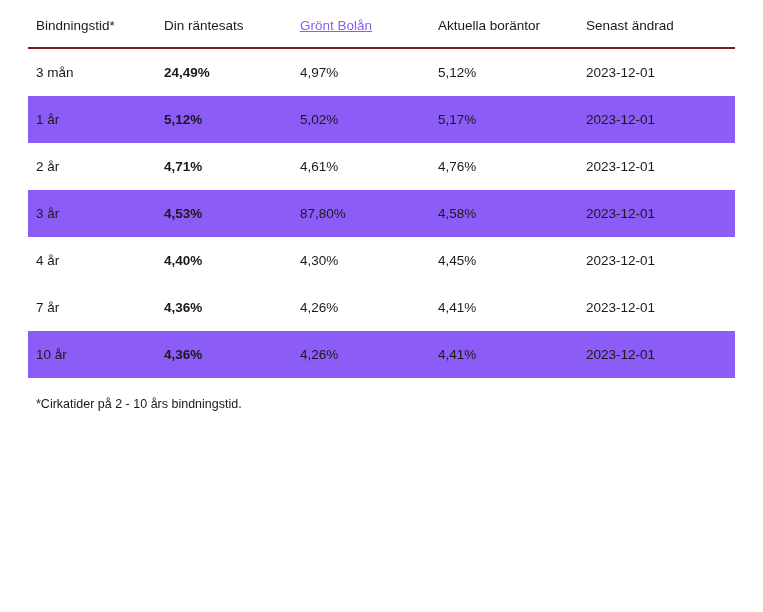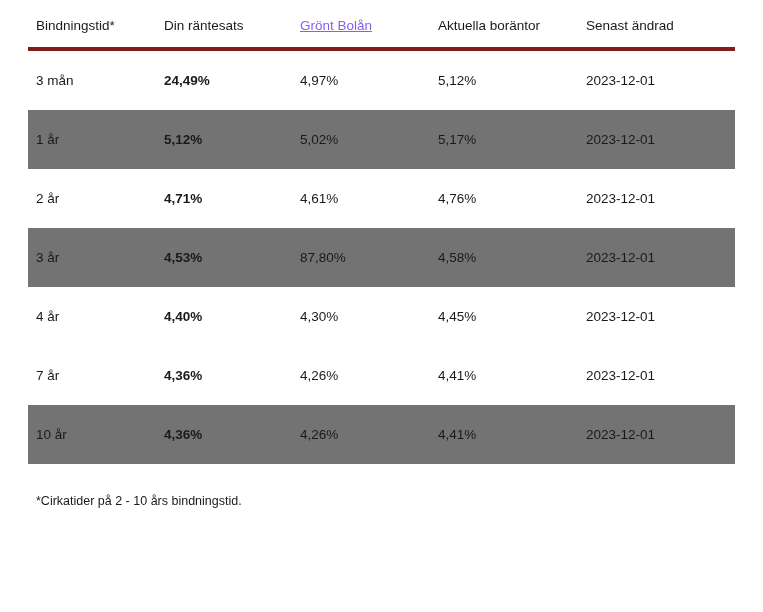--- a/index.html
+++ b/index.html
@@ -22,52 +22,52 @@
     border-collapse: collapse;
     width: 707px;
     table-layout: fixed;
   }
   table.rates thead th {
     text-align: left;
     font-size: 13.5px;
     font-weight: 400;
     color: #1a1a1a;
     padding: 18px 0 14px 0;
-    border-bottom: 4px solid #7f1d1d;
+    border-bottom: 2px solid #7f1d1d;
     vertical-align: bottom;
   }
   table.rates thead th.col0 { padding-left: 8px; width: 136px; }
   table.rates thead th.col1 { width: 136px; }
   table.rates thead th.col2 { width: 138px; }
   table.rates thead th.col3 { width: 148px; }
   table.rates thead th.col4 { width: 149px; }
   .link-head {
     color: #8b5cf6;
     text-decoration: underline;
     cursor: pointer;
   }
   table.rates tbody td {
     font-size: 13.5px;
-    padding: 22px 0;
+    padding: 16px 0;
     color: #1a1a1a;
     vertical-align: middle;
   }
   table.rates tbody tr.odd {
-    background: #737373;
+    background: #8b5cf6;
   }
   table.rates tbody td.c0 { padding-left: 8px; }
   table.rates tbody td.c1 { font-weight: bold; }
   .footnotes {
     padding: 16px 28px 0 36px;
     font-size: 12.5px;
     line-height: 1.55;
     color: #1a1a1a;
   }
   .footnotes p {
-    margin: 12px 0 12px 0;
+    margin: 1px 0 12px 0;
   }
   .footnotes p.note-body {
     max-width: 670px;
   }
 </style>
 </head>
 <body>
 
 <div class="wrap">
   <table class="rates">

